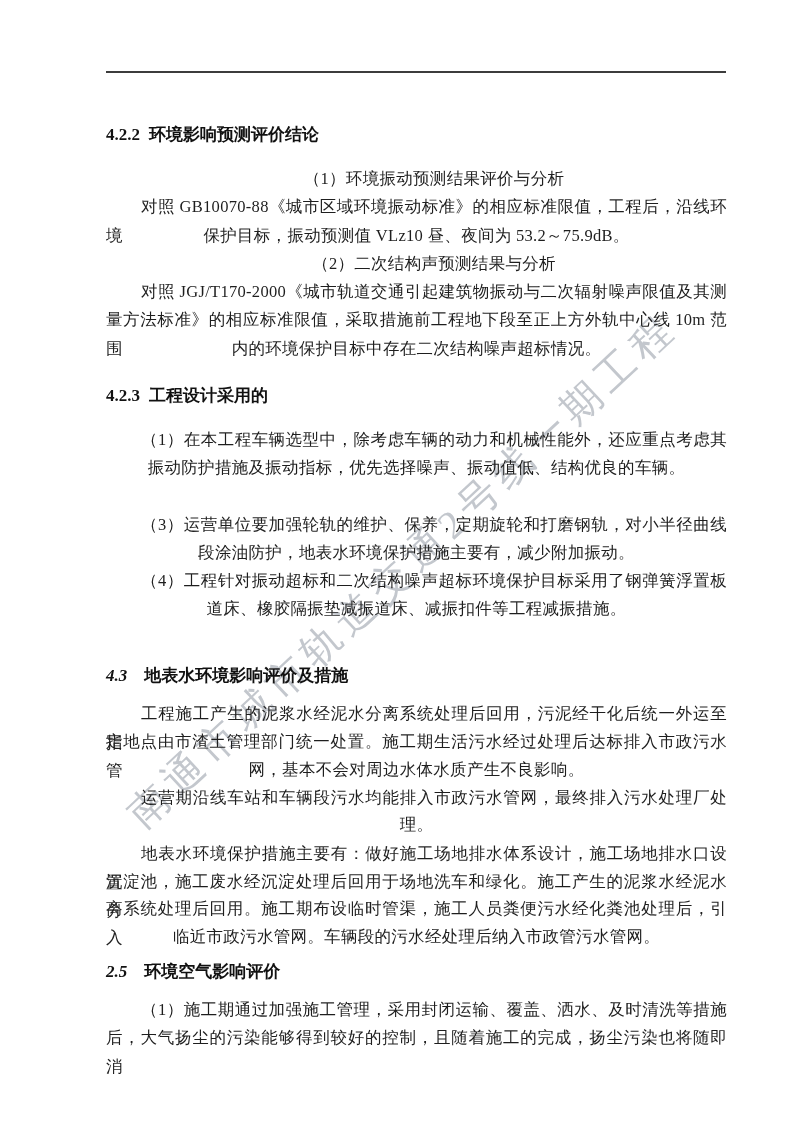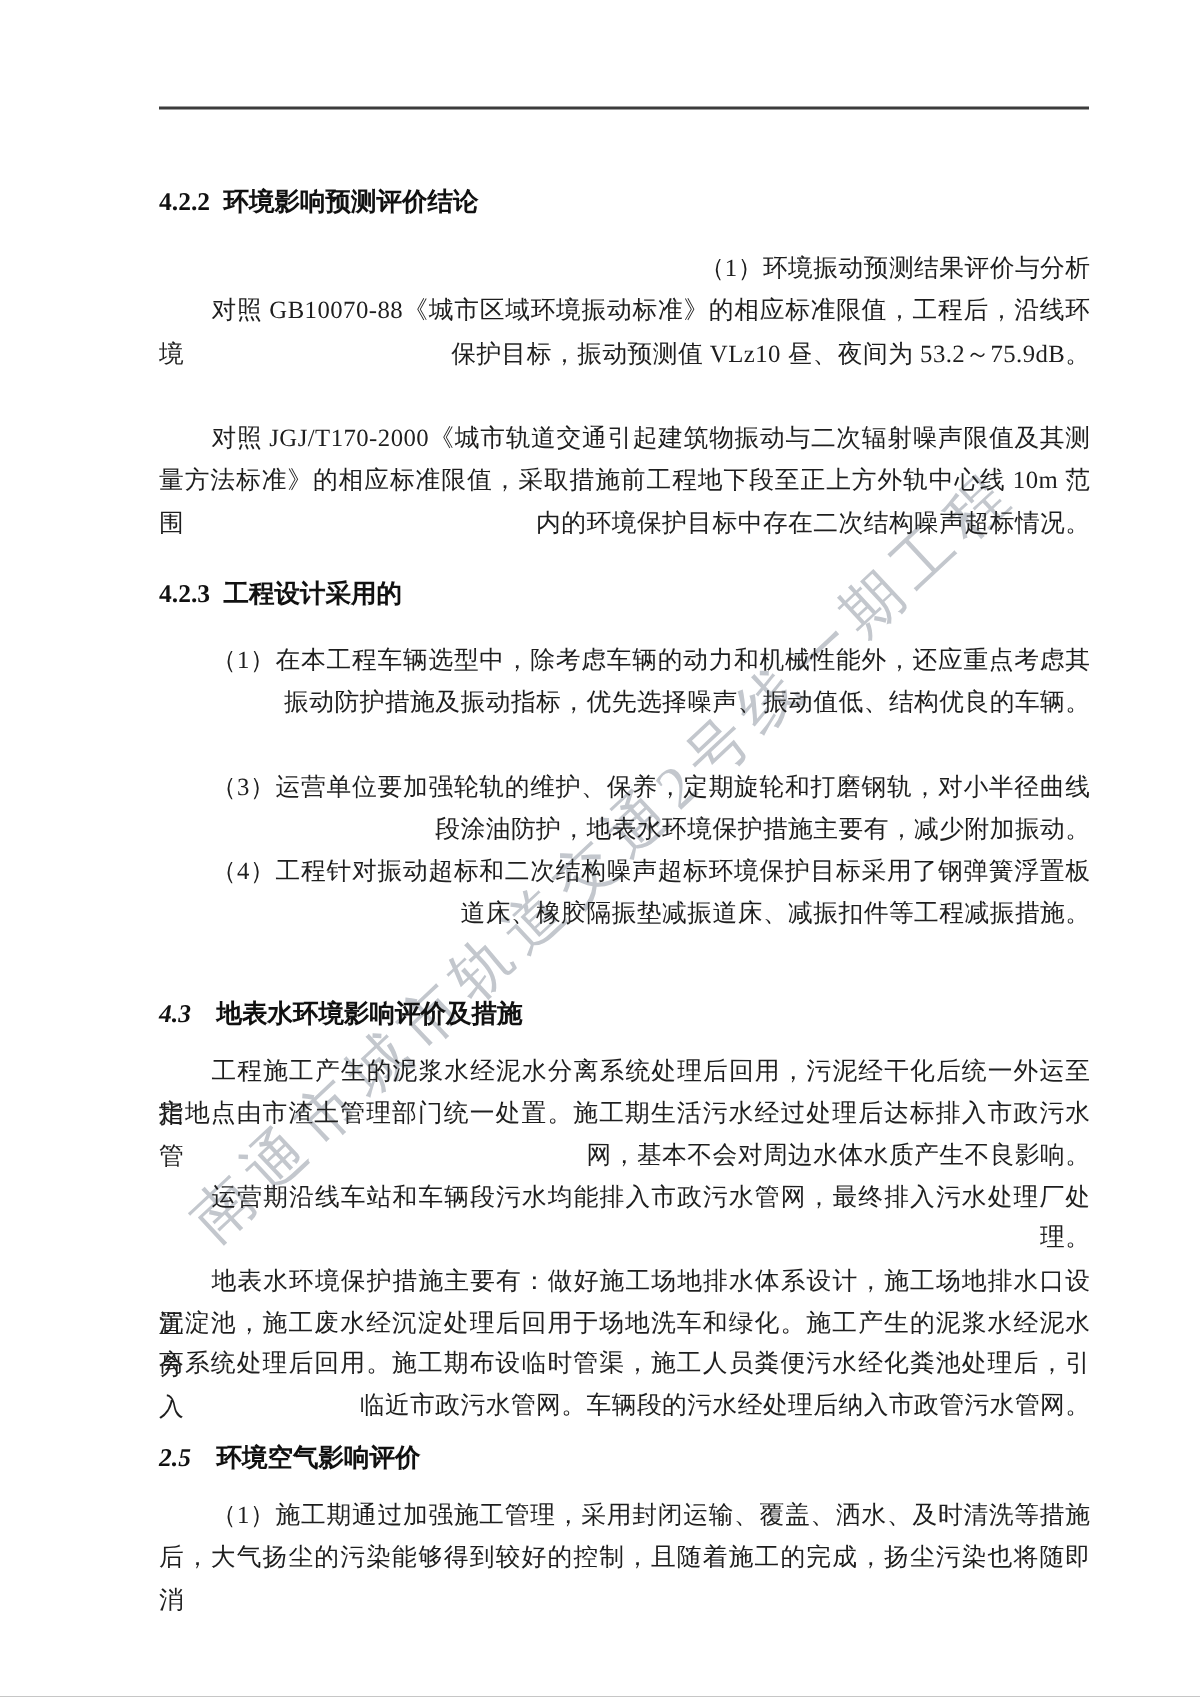--- a/index.html
+++ b/index.html
@@ -32,21 +32,21 @@
     position:absolute; left:106px; width:621px;
     font-weight:bold; font-size:17px; line-height:24px;
     color:#111; white-space:nowrap;
   }
   .heading .num { margin-right:9px; }
   .heading.wide .num { margin-right:17px;font-style:italic; }
   .ln {
     position:absolute; left:106px; width:621px;
     height:29px; line-height:29px;
     font-size:16.5px; letter-spacing:0.3px;
-    text-align:right; white-space:normal;
+    text-align:center; white-space:normal;
   }
   .ln.jf { text-align:justify; text-align-last:justify; }
   .ln.ind { text-indent:35px; }
 </style>
 </head>
 <body>
 
 <div class="page">
 
   <div class="top-rule"></div>
@@ -54,20 +54,21 @@
   <div class="watermark">南通市城市轨道交通2号线一期工程</div>
 
   <div class="content">
 
     <div class="heading" style="top:123px">
       <span class="num">4.2.2</span><span class="ttl">环境影响预测评价结论</span>
     </div>
     <div class="ln ind" style="top:164px">（1）环境振动预测结果评价与分析</div>
     <div class="ln ind jf" style="top:192px">对照 GB10070-88《城市区域环境振动标准》的相应标准限值，工程后，沿线环境</div>
     <div class="ln" style="top:221px">保护目标，振动预测值 VLz10 昼、夜间为 53.2～75.9dB。</div>
+    <div class="ln ind" style="top:249px">（2）二次结构声预测结果与分析</div>
     <div class="ln ind jf" style="top:277px">对照 JGJ/T170-2000《城市轨道交通引起建筑物振动与二次辐射噪声限值及其测</div>
     <div class="ln jf" style="top:305px">量方法标准》的相应标准限值，采取措施前工程地下段至正上方外轨中心线 10m 范围</div>
     <div class="ln" style="top:334px">内的环境保护目标中存在二次结构噪声超标情况。</div>
 
     <div class="heading" style="top:384px">
       <span class="num">4.2.3</span><span class="ttl">工程设计采用的</span>
     </div>
     <div class="ln ind jf" style="top:425px">（1）在本工程车辆选型中，除考虑车辆的动力和机械性能外，还应重点考虑其</div>
     <div class="ln" style="top:453px">振动防护措施及振动指标，优先选择噪声、振动值低、结构优良的车辆。</div>
     <div class="ln ind jf" style="top:510px">（3）运营单位要加强轮轨的维护、保养，定期旋轮和打磨钢轨，对小半径曲线</div>

